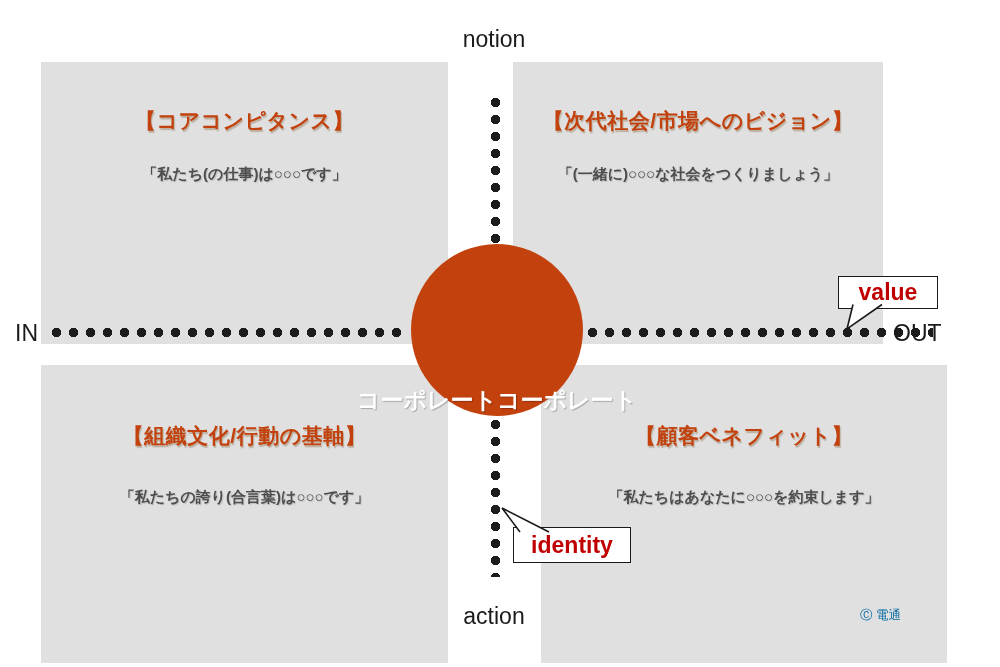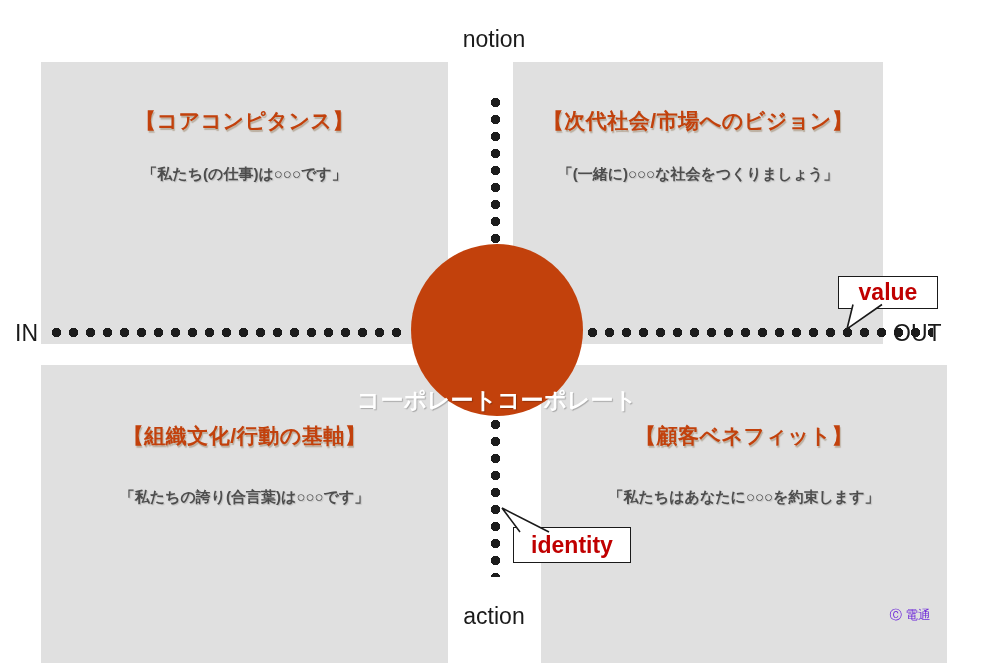--- a/index.html
+++ b/index.html
@@ -124,23 +124,23 @@
   #identity-callout { left: 513px; top: 527px; width: 118px; height: 36px; }
   .callout-tail { position: absolute; z-index: 5; }
   #value-tail    { left: 838px; top: 303px; width: 60px; height: 30px; }
   #identity-tail { left: 494px; top: 502px; width: 64px; height: 34px; }
 
   
   #credit {
     position: absolute;
     left: 860px; top: 607px;
     width: 100px;
-    text-align: center;
+    text-align: left;
     font-size: 12.5px;
-    color: #6d28d9;
+    color: #0369a1;
     z-index: 2;
     white-space: nowrap;
   }
 </style>
 </head>
 <body>
 
 <div id="stage">
 
   <div id="qbox-tl" class="qbox q-top">

